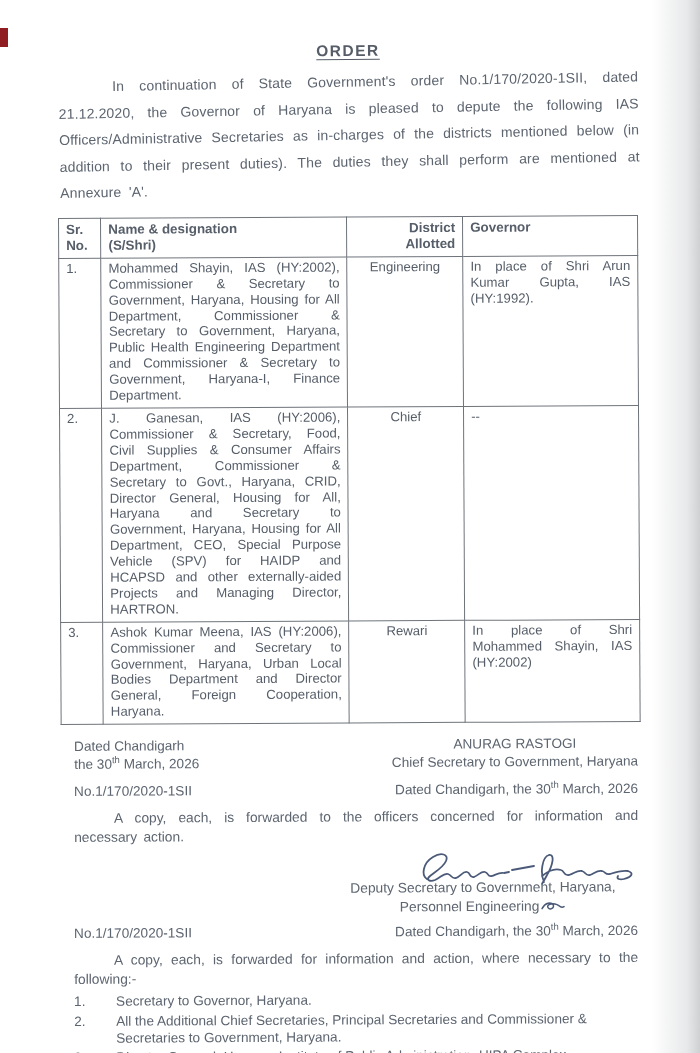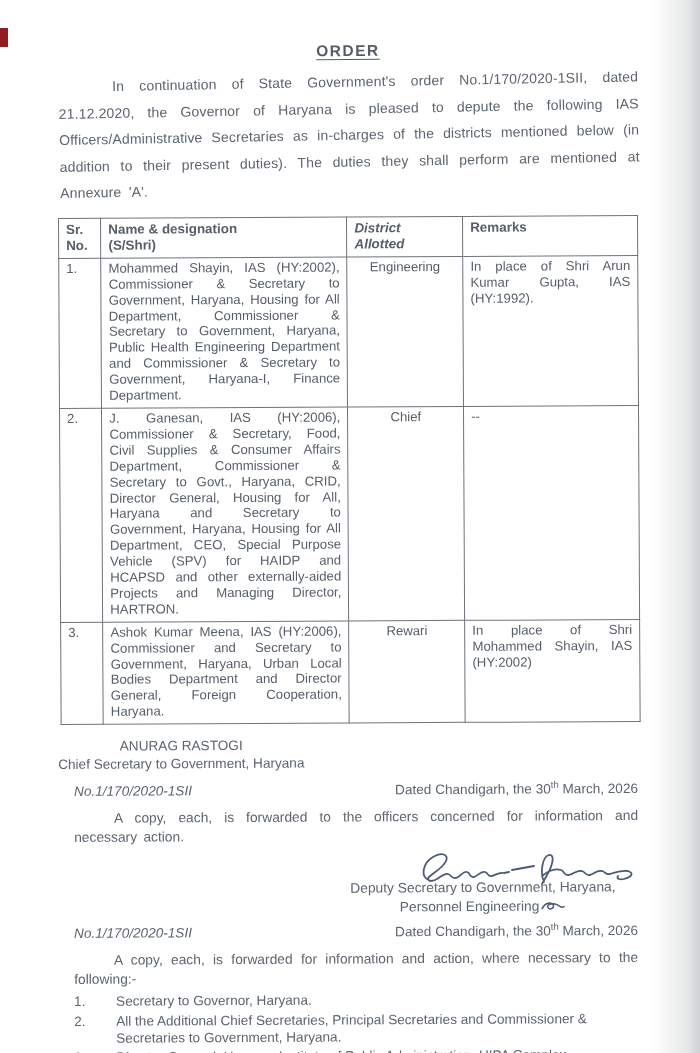--- a/index.html
+++ b/index.html
@@ -39,39 +39,39 @@
 
   .doc-table {
     width: 100%; border-collapse: collapse; color: #565e69;
     transform: rotate(-0.3deg); transform-origin: left top;
   }
   .doc-table th, .doc-table td {
     border: 1px solid #6f747b; padding: 2px 7px 4px;
     vertical-align: top; font-size: 13.2px; line-height: 15.9px;
   }
   .doc-table th { font-weight: bold; text-align: left; font-size: 13.4px; padding-top: 3px; }
-  .doc-table th.center { text-align: left; font-style: italic; }
+  .doc-table th.center { text-align: right; }
   .c-sr { width: 7.3%; } .c-name { width: 42.5%; } .c-district { width: 20%; } .c-remarks { width: 30.2%; }
   .doc-table td.name, .doc-table td.remarks { text-align: justify; word-spacing: 1.5px; }
   .doc-table td.district { text-align: center; }
 
   .sign-row {
     display: flex; justify-content: space-between;
     margin-top: 13px; font-size: 13.6px; line-height: 18px;
     transform: rotate(-0.35deg); transform-origin: left top;
   }
   .sign-left { padding-left: 16px; }
   .sign-right { text-align: center; }
 
   .ref-row {
     display: flex; justify-content: space-between;
     margin-top: 9px; font-size: 13.6px; line-height: 18px;
     transform: rotate(-0.3deg); transform-origin: left top;
   }
-  .ref-row .ref-left { padding-left: 16px; font-style: italic; }
+  .ref-row .ref-left { padding-left: 16px; }
 
   .body-para {
     margin: 9px 0 0; padding-left: 16px;
     font-size: 13.8px; line-height: 18.5px;
     text-align: justify; text-indent: 40px; word-spacing: 2.5px;
     transform: rotate(-0.3deg); transform-origin: left top;
   }
 
   .signature-wrap { display: flex; justify-content: flex-end; margin: 0 0 -8px 0; height: 40px; }
   .signature-wrap svg { display: block; }
@@ -120,21 +120,21 @@
         </th>
         <th>
           <div>Name &amp; designation</div>
           <div>(S/Shri)</div>
         </th>
         <th class="center">
           <div>District</div>
           <div>Allotted</div>
         </th>
         <th>
-          <div>Remarks</div>
+          <div>Governor</div>
         </th>
       </tr>
     </thead>
     <tbody>
       <tr>
         <td class="sr">1.</td>
         <td class="name">Mohammed Shayin, IAS (HY:2002), Commissioner &amp; Secretary to Government, Haryana, Housing for All Department, Commissioner &amp; Secretary to Government, Haryana, Public Health Engineering Department and Commissioner &amp; Secretary to Government, Haryana-I, Finance Department.</td>
         <td class="district">Engineering</td>
         <td class="remarks">In place of Shri Arun Kumar Gupta, IAS (HY:1992).</td>
       </tr>
@@ -147,20 +147,24 @@
       <tr>
         <td class="sr">3.</td>
         <td class="name">Ashok Kumar Meena, IAS (HY:2006), Commissioner and Secretary to Government, Haryana, Urban Local Bodies Department and Director General, Foreign Cooperation, Haryana.</td>
         <td class="district">Rewari</td>
         <td class="remarks">In place of Shri Mohammed Shayin, IAS (HY:2002)</td>
       </tr>
     </tbody>
   </table>
 
   <div class="sign-row">
+    <div class="sign-left">
+      <div>Dated Chandigarh</div>
+      <div><span>the 30</span><sup>th</sup><span> March, 2026</span></div>
+    </div>
     <div class="sign-right">
       <div>ANURAG RASTOGI</div>
       <div>Chief Secretary to Government, Haryana</div>
     </div>
   </div>
 
   <div class="ref-row">
     <div class="ref-left">No.1/170/2020-1SII</div>
     <div><span>Dated Chandigarh, the 30</span><sup>th</sup><span> March, 2026</span></div>
   </div>

